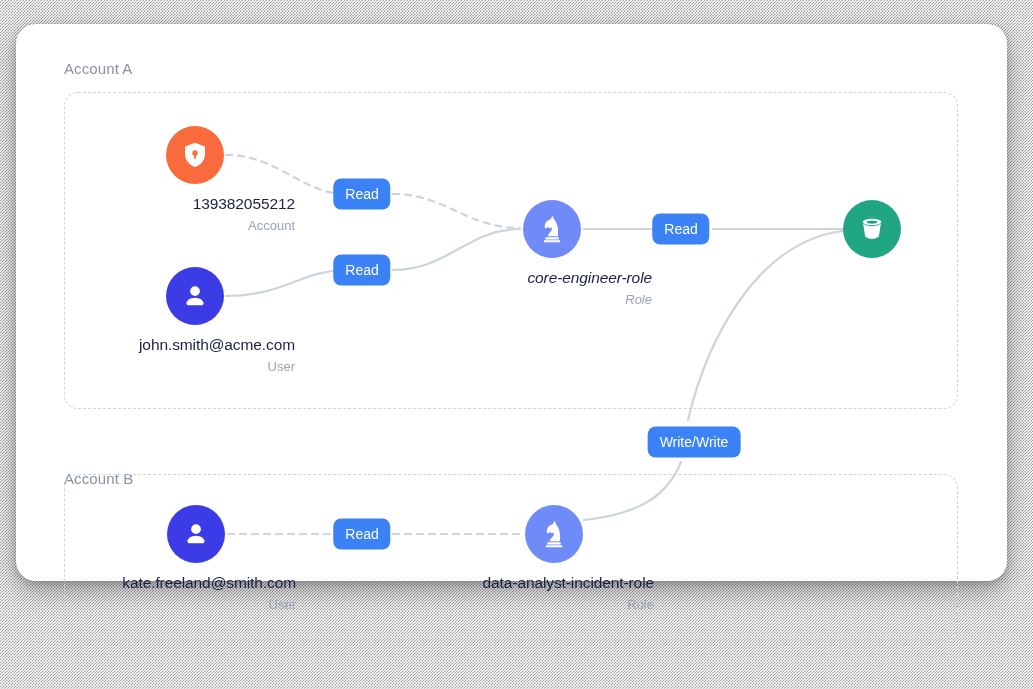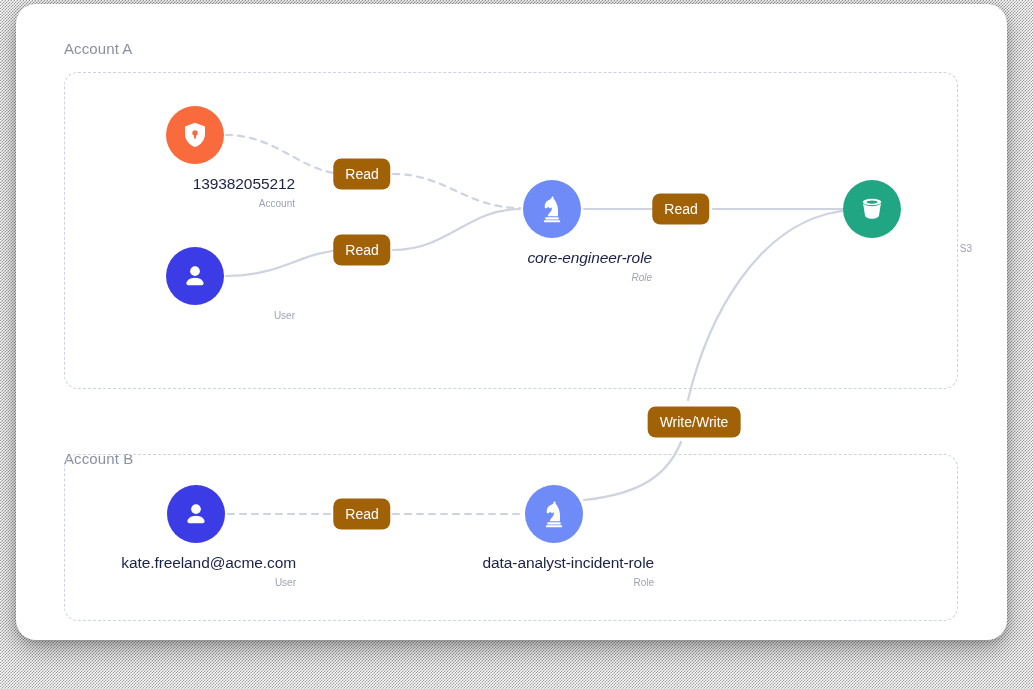--- a/index.html
+++ b/index.html
@@ -17,23 +17,23 @@
       linear-gradient(45deg, #9a9a9a 25%, transparent 25%, transparent 75%, #9a9a9a 75%),
       linear-gradient(45deg, #9a9a9a 25%, transparent 25%, transparent 75%, #9a9a9a 75%);
     background-size: 3px 3px;
     background-position: 0 0, 1.5px 1.5px;
   }
 
   
   #card {
     position: absolute;
     left: 16px;
-    top: 4px;
+    top: 24px;
     width: 991px;
-    height: 636px;
+    height: 557px;
     background: #ffffff;
     border-radius: 20px;
     box-shadow: 0 10px 26px rgba(0,0,0,0.30), 0 2px 8px rgba(0,0,0,0.18);
   }
 
   
   #graph {
     position: absolute;
     inset: 0;
   }
@@ -79,33 +79,33 @@
   .node-title {
     margin-top: 11px;
     font-size: 15.5px;
     color: #1b2147;
     letter-spacing: -0.1px;
     white-space: nowrap;
   }
   .node-title.bold { font-weight: bold; }
   .node-sub {
     margin-top: 5px;
-    font-size: 10px;
+    font-size: 13px;
     color: #9ea3b3;
   }
 
   .c-account { background: #f96a3c; }
   .c-user    { background: #3b3ce6; }
   .c-role    { background: #6e8bf7; }
   .c-bucket  { background: #21a684; }
 
   
   .edge-badge {
     position: absolute;
-    background: #a16207;
+    background: #3b82f6;
     color: #ffffff;
     font-size: 14px;
     line-height: 1;
     padding: 8px 12px 9px;
     border-radius: 8px;
     white-space: nowrap;
     transform: translate(-50%, -50%);
   }
 </style>
 </head>
@@ -154,20 +154,21 @@
 
     <div class="node" style="left:179px; top:243px;">
       <div class="node-circle c-user">
         <span>
           <svg width="30" height="30" viewBox="0 0 24 24">
             <circle cx="12" cy="8.1" r="3.9" fill="#ffffff"></circle>
             <path fill="#ffffff" d="M12 13.3 c-4.1 0 -6.9 2.3 -6.9 4.6 0 1.1 1.2 1.5 2.4 1.5 h9 c1.2 0 2.4 -0.4 2.4 -1.5 0 -2.3 -2.8 -4.6 -6.9 -4.6 Z"></path>
           </svg>
         </span>
       </div>
+      <div class="node-title">john.smith@acme.com</div>
       <div class="node-sub">User</div>
     </div>
 
     <div class="node" style="left:536px; top:176px;font-style:italic;">
       <div class="node-circle c-role">
         <span>
           <svg width="30" height="30" viewBox="0 0 24 24">
             <path fill="#ffffff" d="M13.2 2.4 c-0.5 -0.6 -1.4 -0.4 -1.6 0.3 l-0.3 1 -2.6 1.5 c-1.5 0.9 -2.5 2.5 -2.5 4.3 v1.1 c0 0.7 0.8 1.1 1.4 0.7 l1.6 -1.1 0.5 0.9 c0.2 0.4 0.8 0.5 1.1 0.2 l0.9 -0.8 c0.4 1.5 0.1 2.6 -0.9 3.7 -1.2 1.3 -2 2.3 -2.2 3.6 h8.1 c0.2 -2.6 0.3 -5 -0.2 -7.4 -0.5 -2.6 -1.6 -4.9 -3.3 -6.8 Z"></path>
             <rect x="6.6" y="18.6" width="10.8" height="1.7" rx="0.5" fill="#ffffff"></rect>
             <rect x="5.5" y="20.9" width="13" height="1.7" rx="0.5" fill="#ffffff"></rect>
@@ -181,33 +182,32 @@
     <div class="node" style="left:856px; top:176px;">
       <div class="node-circle c-bucket">
         <span>
           <svg width="30" height="30" viewBox="0 0 24 24">
             <ellipse cx="12" cy="6.4" rx="7.4" ry="2.6" fill="#ffffff"></ellipse>
             <ellipse cx="12" cy="6.4" rx="4.3" ry="1.3" fill="#21a684"></ellipse>
             <path fill="#ffffff" d="M4.9 7.6 c1.1 1.3 4 2.1 7.1 2.1 s6 -0.8 7.1 -2.1 l-1.5 9.6 c-0.2 1.5 -2.6 2.6 -5.6 2.6 s-5.4 -1.1 -5.6 -2.6 Z"></path>
           </svg>
         </span>
       </div>
-      <div class="node-sub">S3</div>
     </div>
 
     <div class="node" style="left:180px; top:481px;">
       <div class="node-circle c-user">
         <span>
           <svg width="30" height="30" viewBox="0 0 24 24">
             <circle cx="12" cy="8.1" r="3.9" fill="#ffffff"></circle>
             <path fill="#ffffff" d="M12 13.3 c-4.1 0 -6.9 2.3 -6.9 4.6 0 1.1 1.2 1.5 2.4 1.5 h9 c1.2 0 2.4 -0.4 2.4 -1.5 0 -2.3 -2.8 -4.6 -6.9 -4.6 Z"></path>
           </svg>
         </span>
       </div>
-      <div class="node-title">kate.freeland@acme.com</div>
+      <div class="node-title">kate.freeland@smith.com</div>
       <div class="node-sub">User</div>
     </div>
 
     <div class="node" style="left:538px; top:481px;">
       <div class="node-circle c-role">
         <span>
           <svg width="30" height="30" viewBox="0 0 24 24">
             <path fill="#ffffff" d="M13.2 2.4 c-0.5 -0.6 -1.4 -0.4 -1.6 0.3 l-0.3 1 -2.6 1.5 c-1.5 0.9 -2.5 2.5 -2.5 4.3 v1.1 c0 0.7 0.8 1.1 1.4 0.7 l1.6 -1.1 0.5 0.9 c0.2 0.4 0.8 0.5 1.1 0.2 l0.9 -0.8 c0.4 1.5 0.1 2.6 -0.9 3.7 -1.2 1.3 -2 2.3 -2.2 3.6 h8.1 c0.2 -2.6 0.3 -5 -0.2 -7.4 -0.5 -2.6 -1.6 -4.9 -3.3 -6.8 Z"></path>
             <rect x="6.6" y="18.6" width="10.8" height="1.7" rx="0.5" fill="#ffffff"></rect>
             <rect x="5.5" y="20.9" width="13" height="1.7" rx="0.5" fill="#ffffff"></rect>

